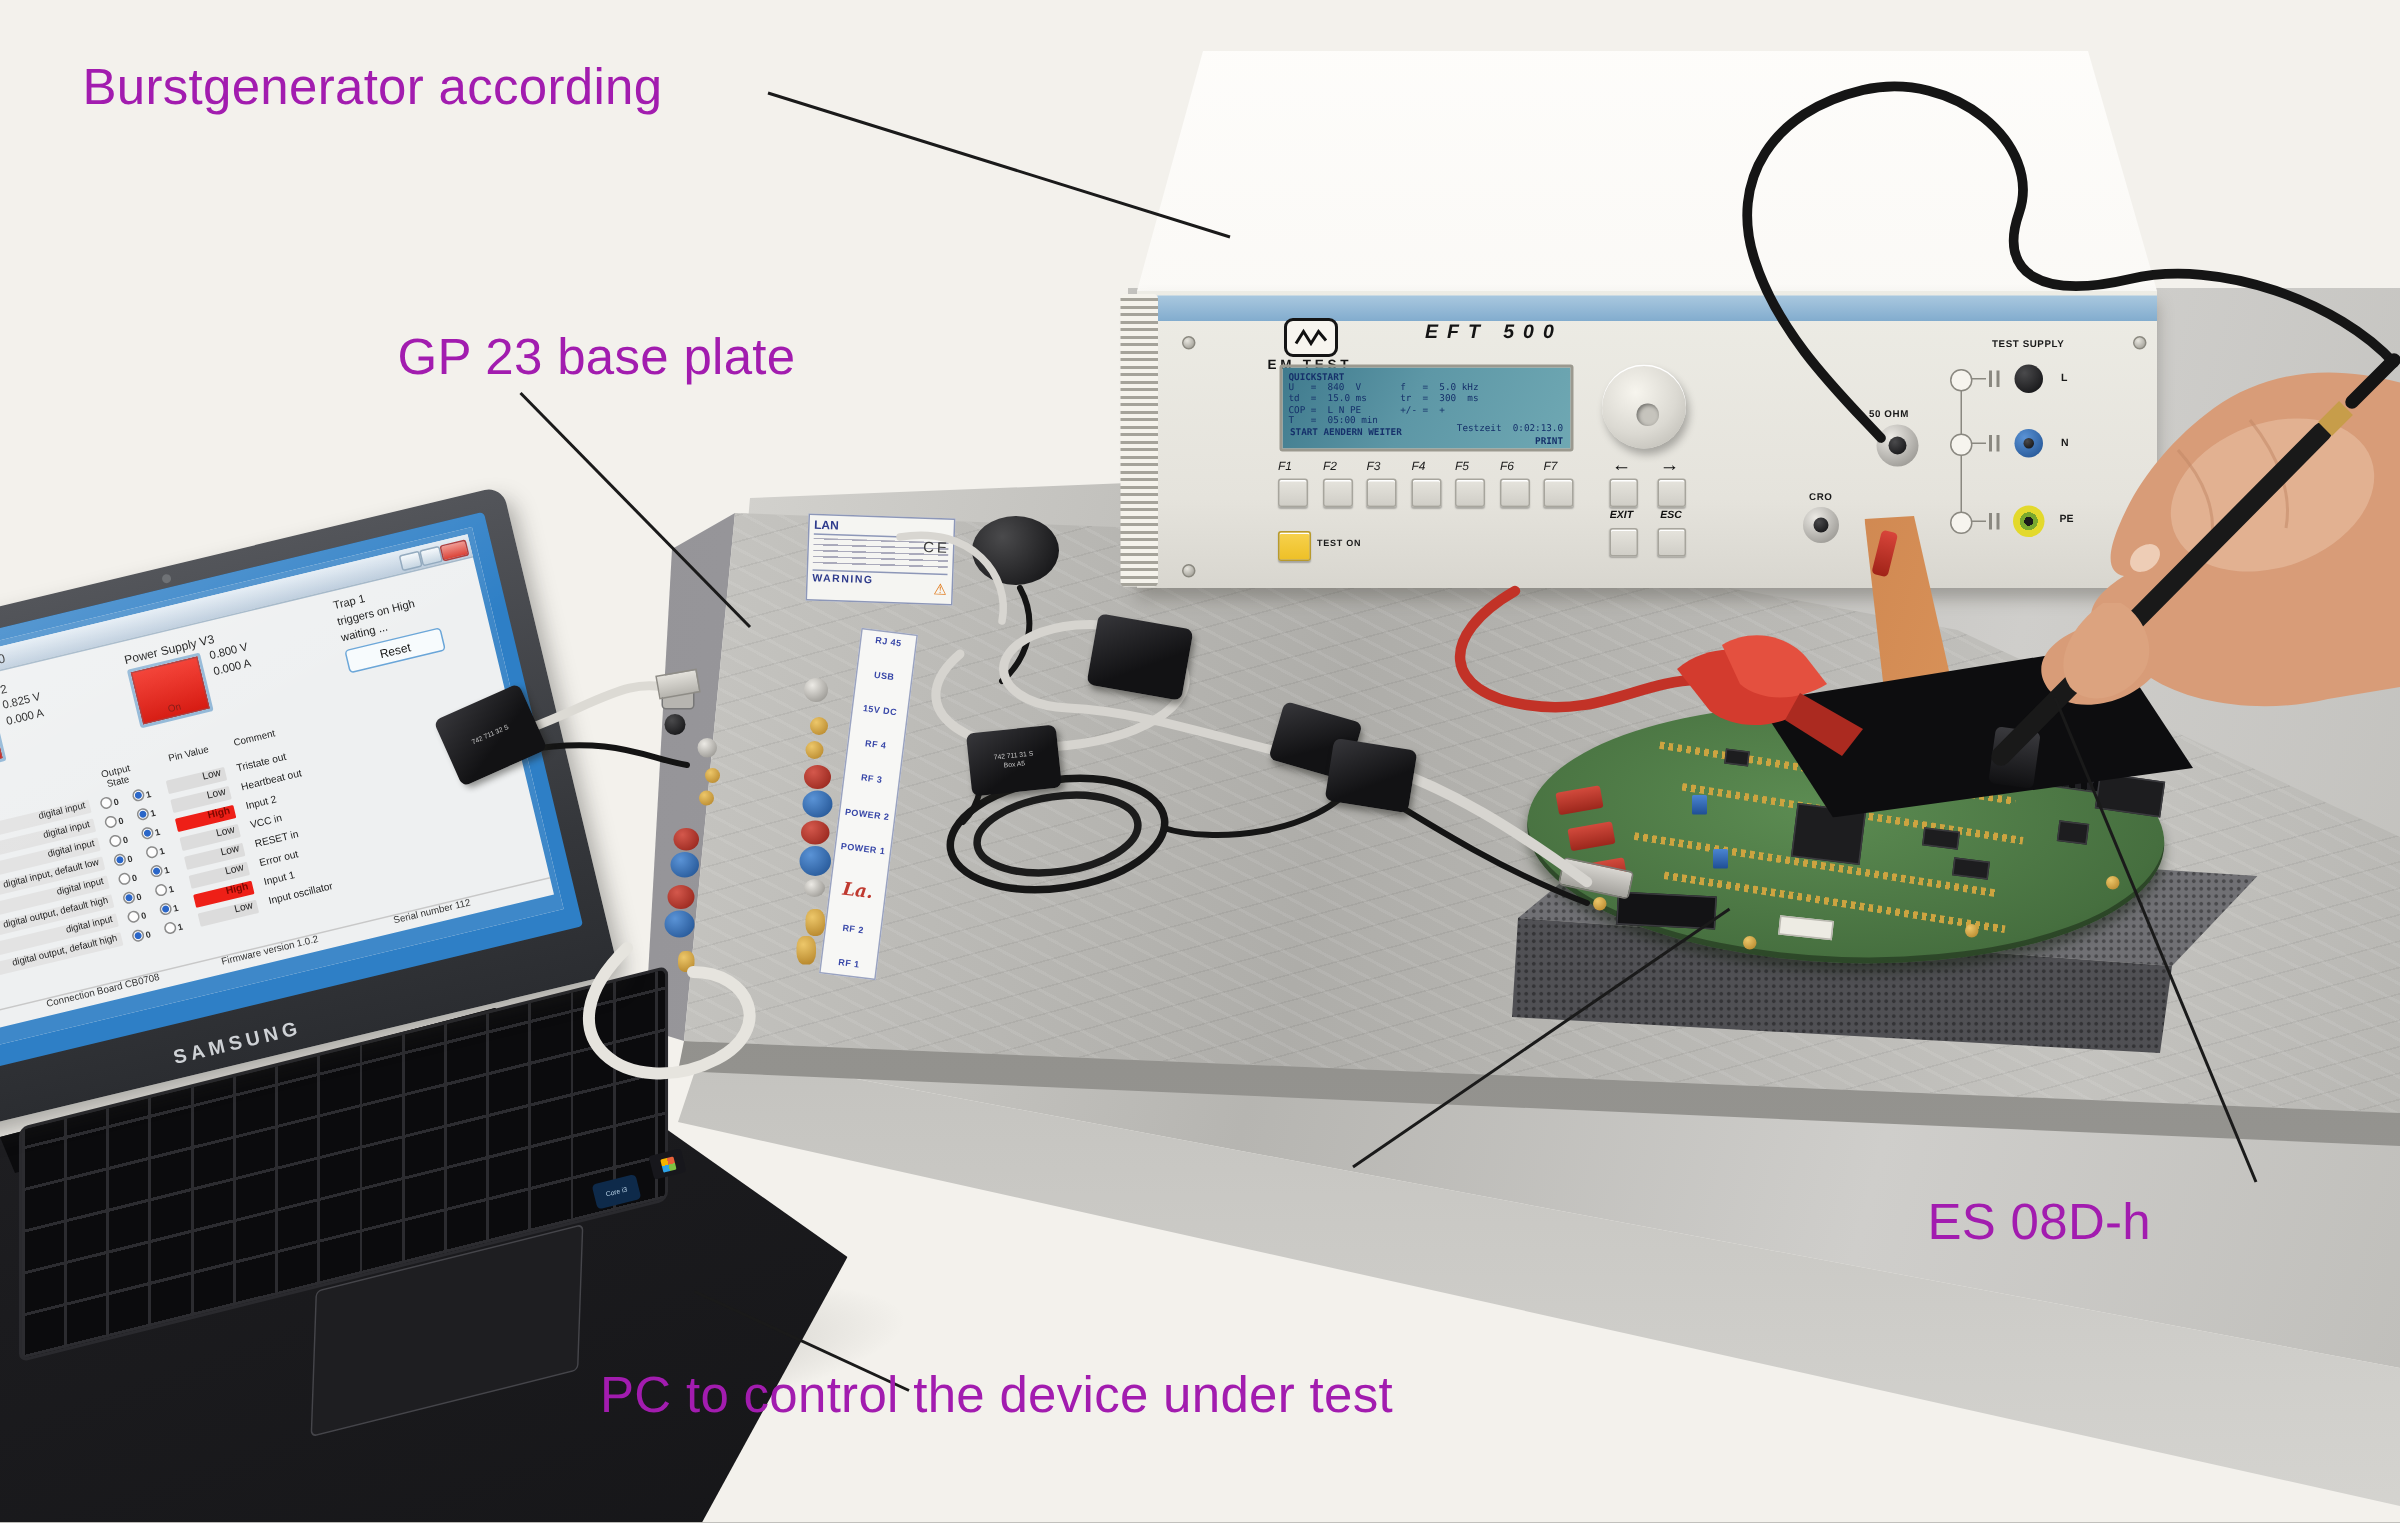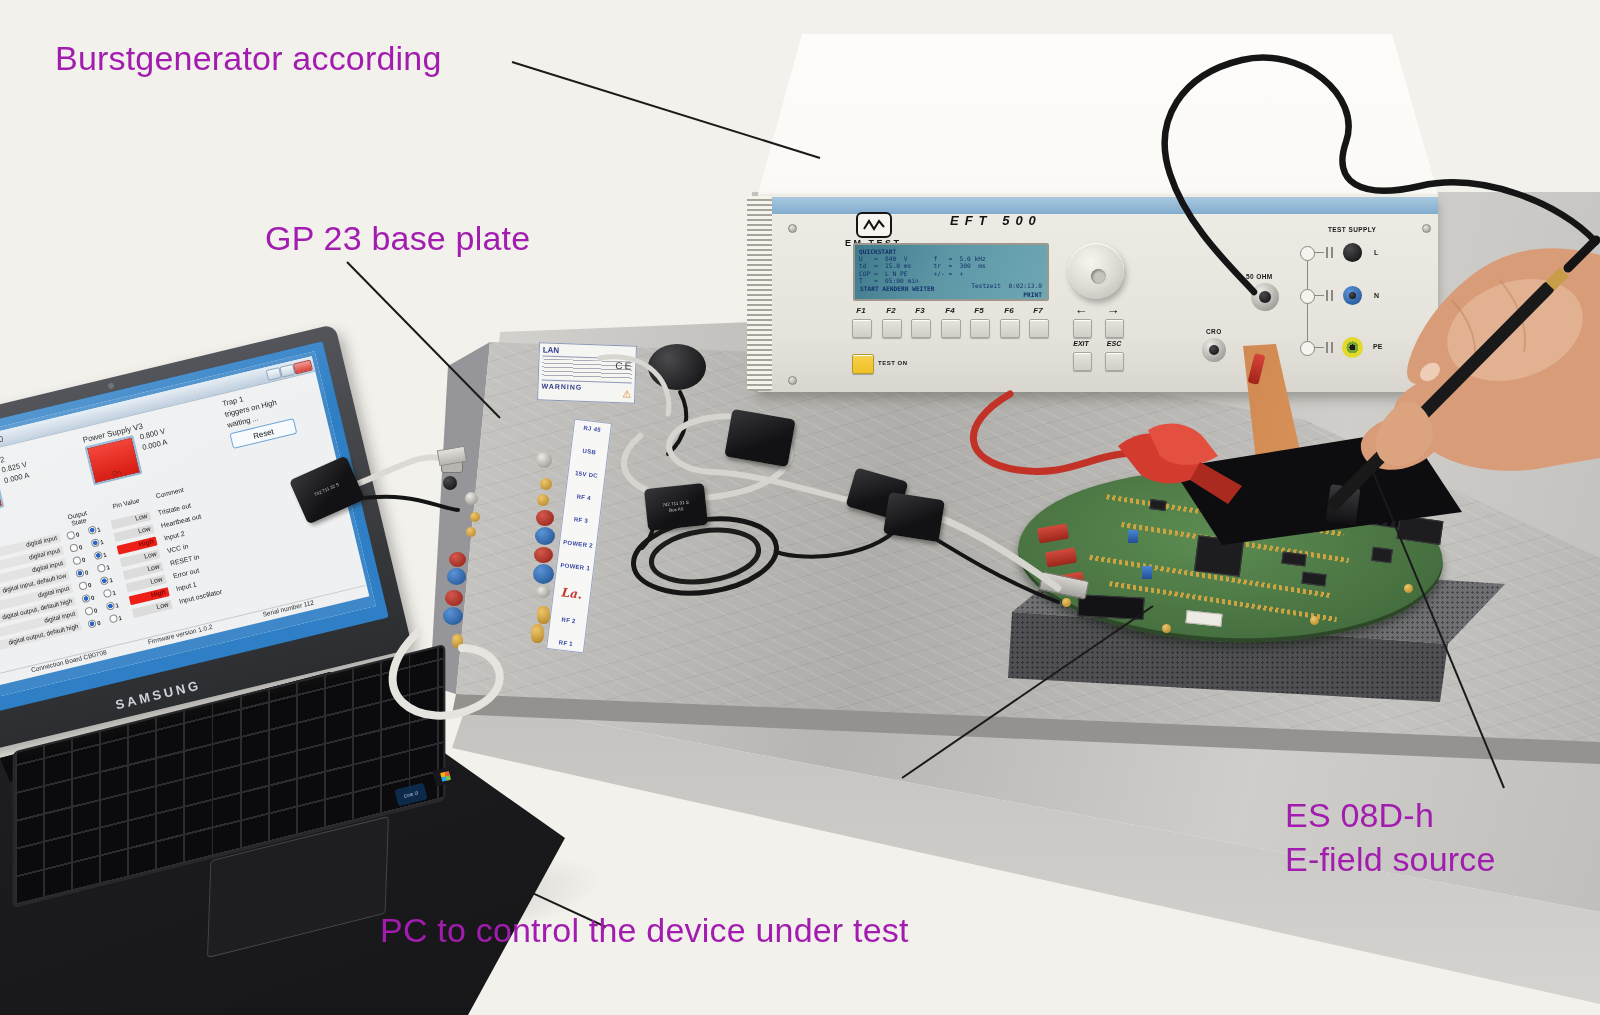--- a/index.html
+++ b/index.html
@@ -63,21 +63,21 @@
   .model{left:950px;top:213px;font-size:13px;font-weight:bold;font-style:italic;letter-spacing:6px;color:#141414}
   .lcd{left:853px;top:243px;width:196px;height:58px;box-sizing:border-box;
        background:linear-gradient(115deg,#3f7a8d,#5d97a6 45%,#6fa8b3);
        border:2px solid #9b998f;border-radius:2px;color:#15306a;
        font-family:"DejaVu Sans Mono",monospace;font-size:6.2px;line-height:7.2px;
        padding:3px 4px;white-space:pre}
   .lcd .b1{font-weight:bold}
   .lcd-soft{position:absolute;left:5px;bottom:7px;font-weight:bold}
   .lcd-time{position:absolute;right:5px;bottom:10px}
   .lcd-print{position:absolute;right:5px;bottom:1px;font-weight:bold}
-  .fl{font-style:italic;font-weight:bold;font-size:8px;color:#1a1a1a;width:18px;text-align:center}
+  .fl{font-style:italic;font-weight:normal;font-size:8px;color:#1a1a1a;width:18px;text-align:left}
   .key{position:absolute;width:18px;height:17px;background:linear-gradient(#e6e4dd,#d0cec7);
        border:1px solid #a7a59d;border-radius:2px;box-shadow:inset 0 1px 0 #fff,0 1px 1px rgba(0,0,0,.25)}
   .teston{background:linear-gradient(#f7d24e,#eec027)!important;border-color:#b89a2c!important}
   .tolab{font-size:6px;font-weight:bold;color:#1a1a1a;letter-spacing:.5px}
   .arrow{font-size:13px;font-weight:bold;color:#111;width:18px;text-align:center}
   .exitesc{font-style:italic;font-weight:bold;font-size:7px;color:#111;width:24px;text-align:center}
   .knob{left:1068px;top:243px;width:56px;height:56px;border-radius:50%;
         background:radial-gradient(circle at 40% 33%,#f7f5ee,#dbd9d2 55%,#b7b5ae);
         box-shadow:2px 4px 6px rgba(0,0,0,.28),inset 0 1px 0 #fff}
   .knobhole{left:1091px;top:269px;width:15px;height:15px;border-radius:50%;background:#c6c4bd;
@@ -538,17 +538,16 @@
     <path d="M902,778 L1153,606" stroke="#1a1a1a" stroke-width="2" fill="none"></path>
     <path d="M1504,788 L1370,465" stroke="#1a1a1a" stroke-width="2" fill="none"></path>
     <path d="M606,927 L463,861" stroke="#1a1a1a" stroke-width="2" fill="none"></path>
   </svg>
   <div class="t" style="left:55px;top:36px">
     <div>Burstgenerator according</div>
   </div>
   <div class="t" style="left:265px;top:216px">GP 23 base plate</div>
   <div class="t" style="left:1285px;top:793px">
     <div>ES 08D-h</div>
-    <div>E-field source</div>
-  </div>
-  <div class="t" style="left:380px;top:908px">PC to control the device under test</div>
+  </div>
+  <div class="t" style="left:400px;top:908px">PC to control the device under test</div>
 
 </div>
 
 </body></html>

